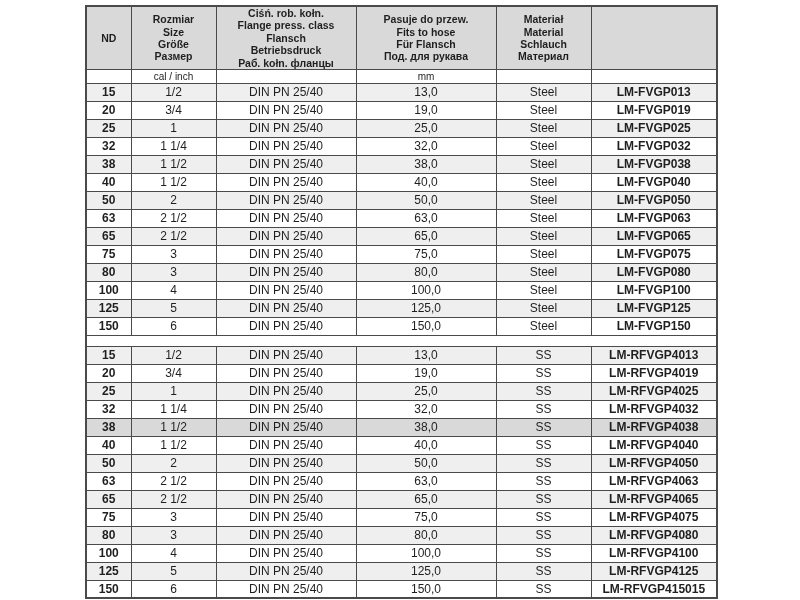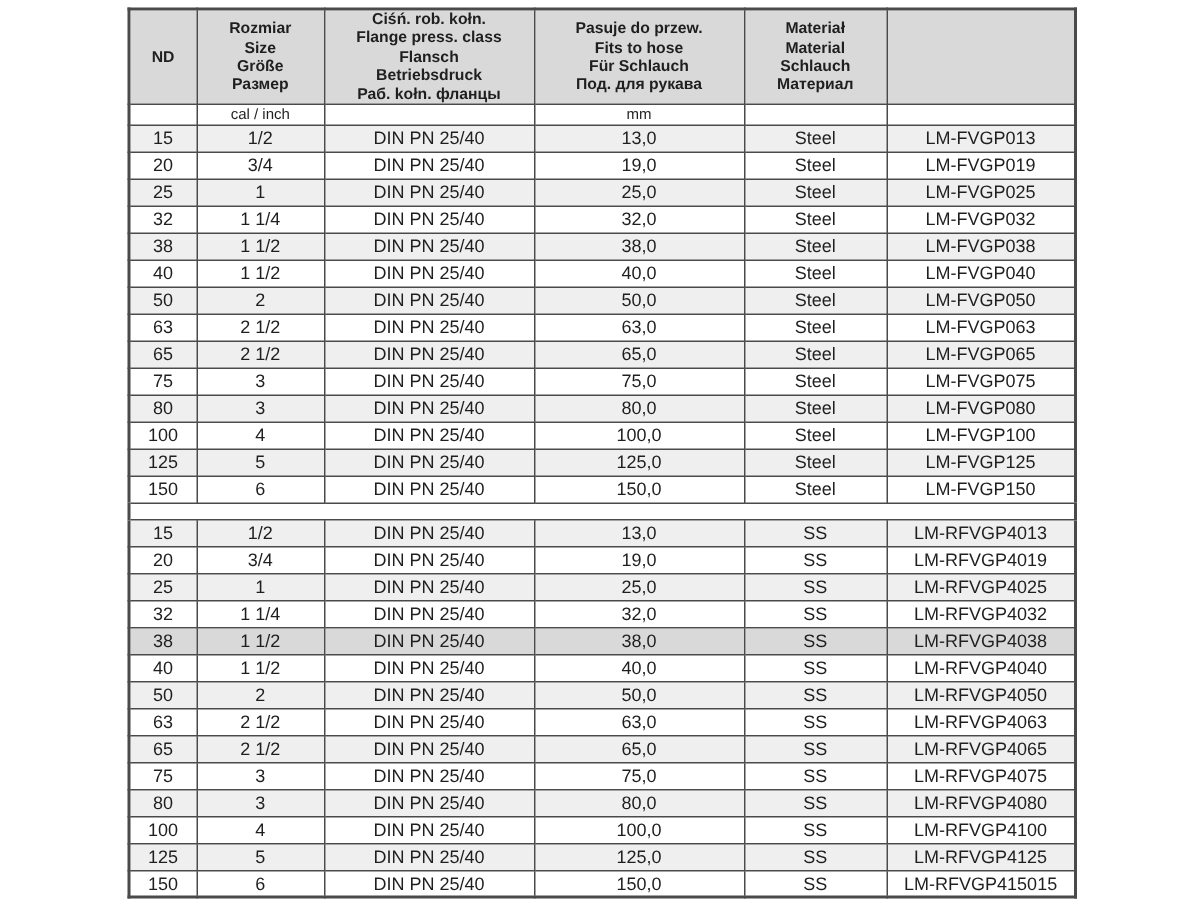--- a/index.html
+++ b/index.html
@@ -50,21 +50,21 @@
   tr.sub td {
     font-size: 10px;
     line-height: 13px;
   }
   tbody tr.data {
     height: 18px;
     font-size: 12px;
   }
   tbody tr.alt { background: #efefef; }
   tbody tr.hl  { background: #d9d9d9; }
-  td.nd, td.part { font-weight: normal; white-space: nowrap; }
+  td.nd, td.part { font-weight: bold; white-space: nowrap; }
   td.part { font-size: 12px; }
   tr.gap { height: 11px; background: #ffffff; }
   tr.gap td { border-left: 2px solid #4a4a4a; border-right: 2px solid #4a4a4a; }
 </style>
 </head>
 <body>
 
 <div class="page">
   <table class="spec">
     <colgroup>
@@ -82,21 +82,21 @@
 Size
 Größe
 Размер</th>
         <th>Ciśń. rob. kołn.
 Flange press. class
 Flansch
 Betriebsdruck
 Раб. kołn. фланцы</th>
         <th>Pasuje do przew.
 Fits to hose
-Für Schlauch
+Für Flansch
 Под. для рукава</th>
         <th>Materiał
 Material
 Schlauch
 Материал</th>
         <th></th>
       </tr>
       <tr class="sub">
         <td></td>
         <td>cal / inch</td>

